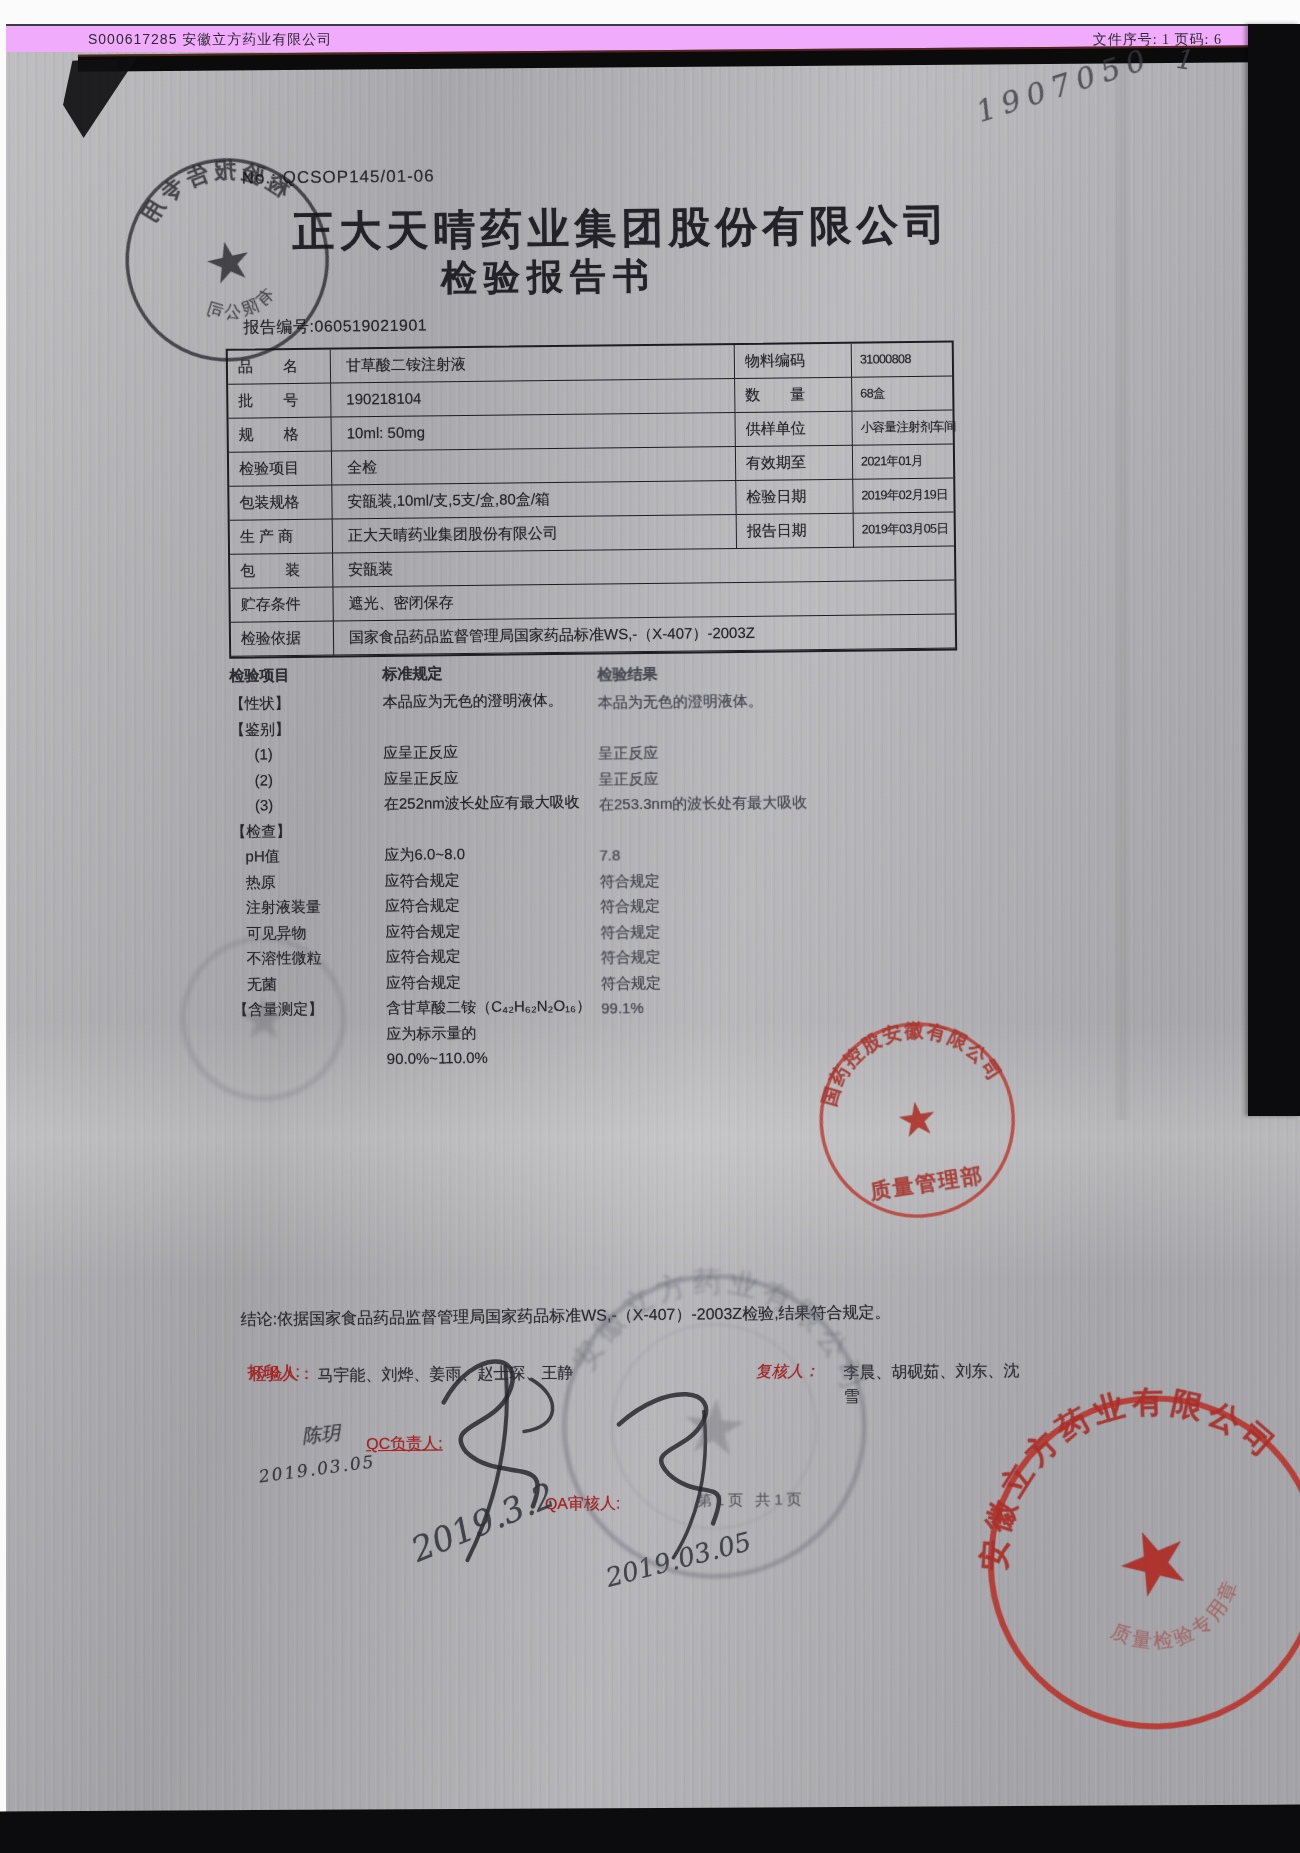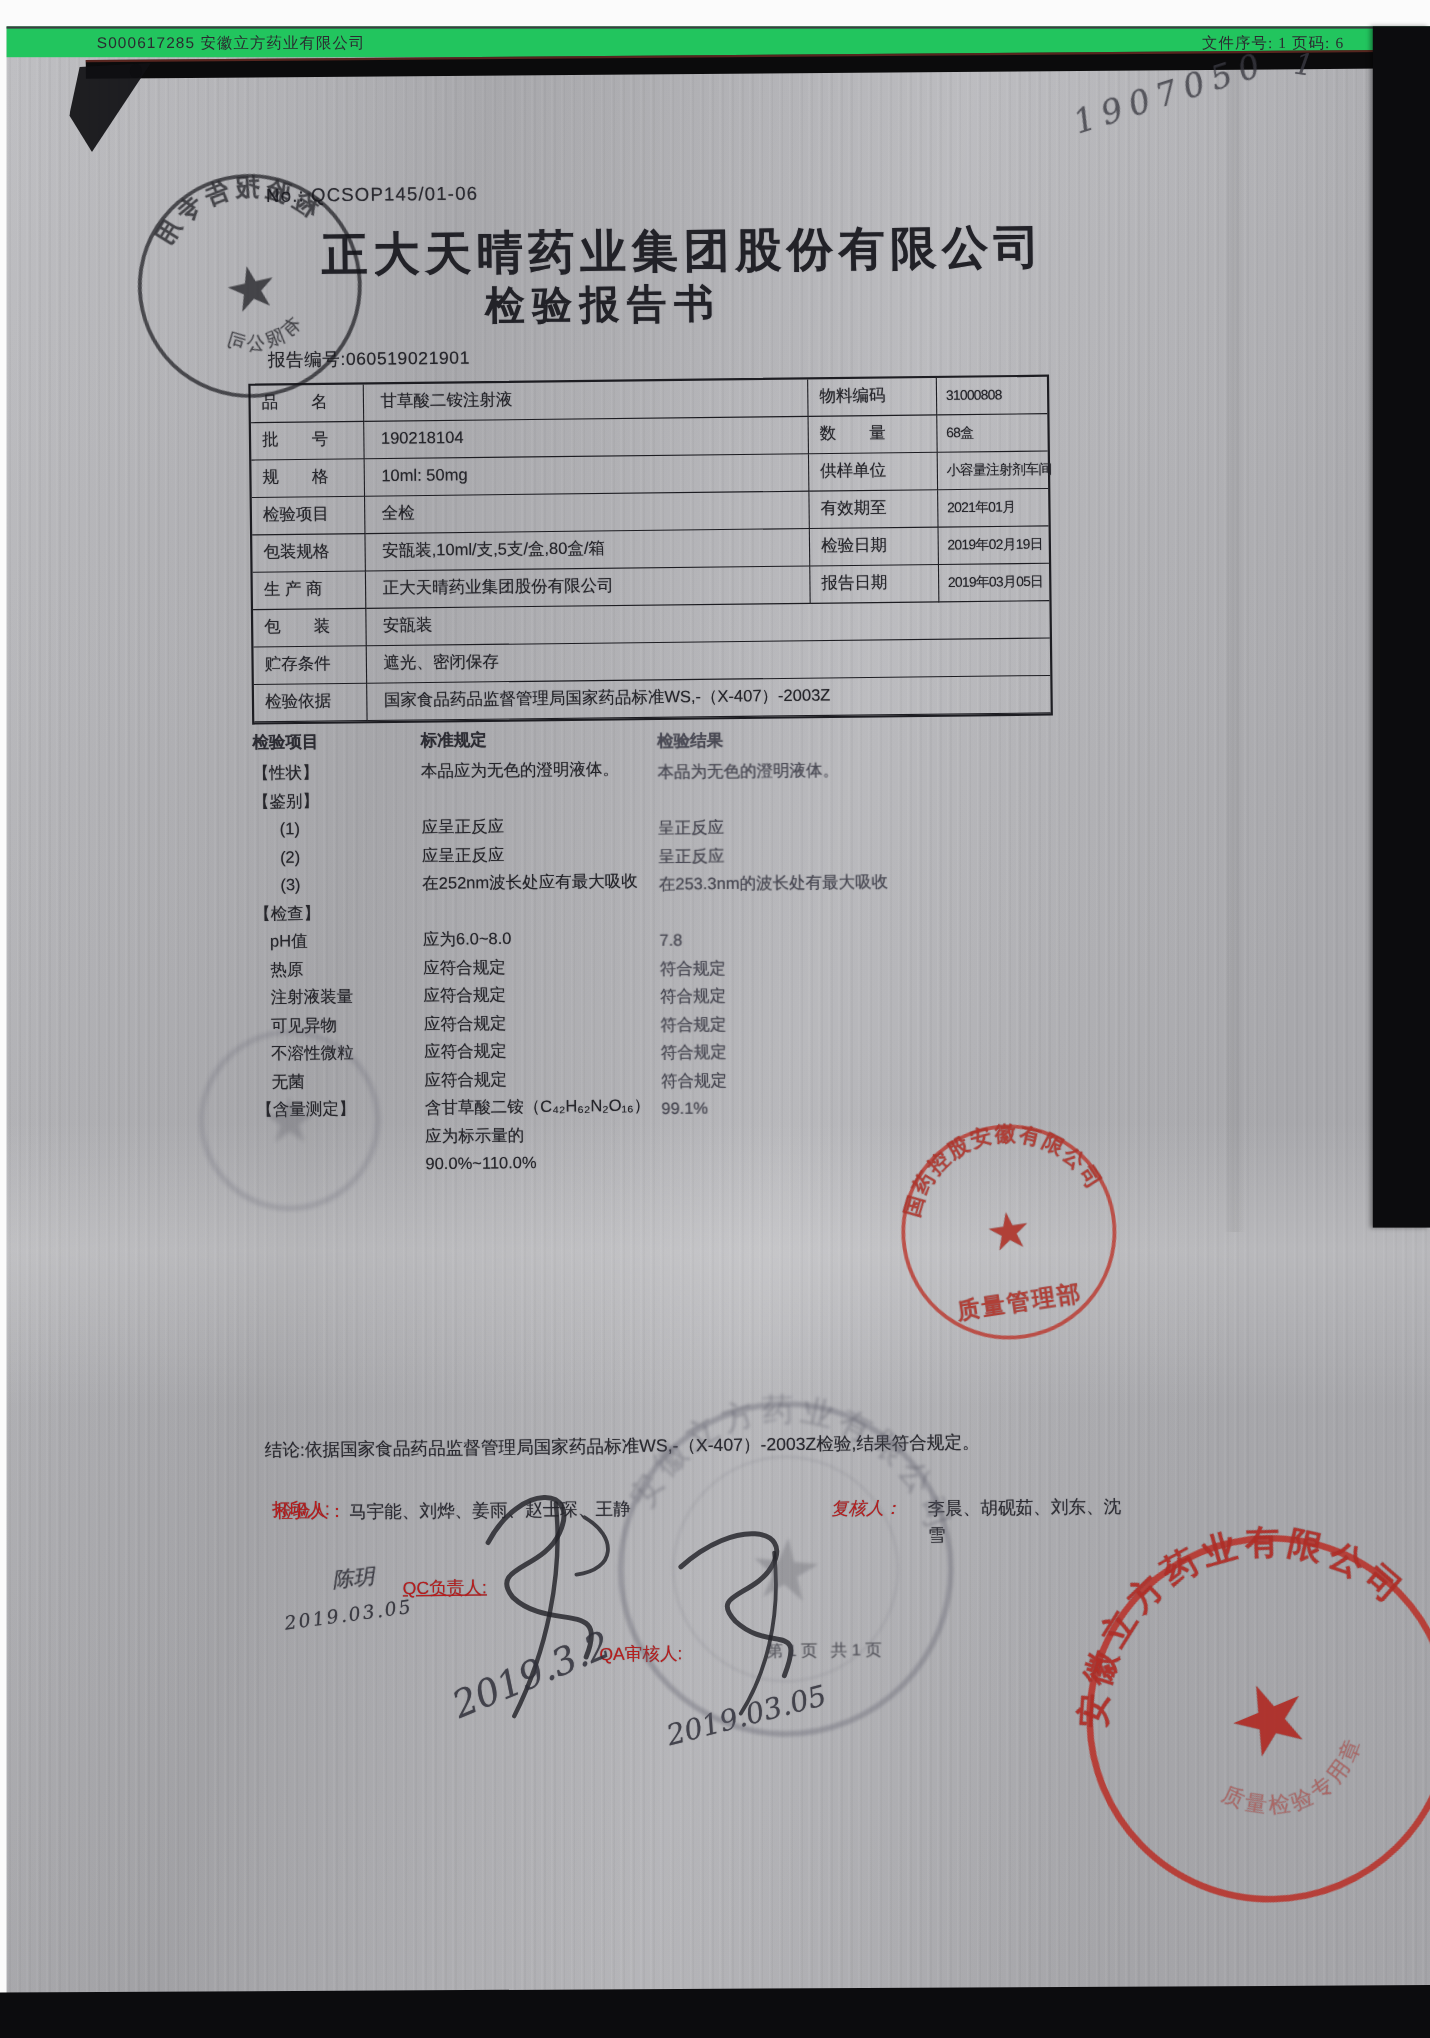--- a/index.html
+++ b/index.html
@@ -9,21 +9,21 @@
   .paper{position:absolute;left:6px;top:24px;width:1294px;height:1812px;
     background:
       repeating-linear-gradient(90deg, rgba(255,255,255,.05) 0 1px, rgba(0,0,0,.03) 3px 4px, rgba(0,0,0,0) 4px 9px),
       linear-gradient(100deg, rgba(255,255,255,.14), rgba(0,0,0,.07) 28%, rgba(255,255,255,.10) 55%, rgba(0,0,0,.05) 82%),
       linear-gradient(#b5b5b9,#adadb1);}
   .glare{position:absolute;left:6px;width:1294px;top:1020px;height:260px;
     background:linear-gradient(rgba(255,255,255,0), rgba(255,255,255,.20) 45%, rgba(255,255,255,0));}
   .streak{position:absolute;left:1112px;top:60px;width:20px;height:1060px;
     background:linear-gradient(90deg, rgba(0,0,0,0), rgba(0,0,0,.06), rgba(0,0,0,0));}
   
-  .hdr{position:absolute;left:6px;top:24px;width:1294px;height:26px;background:#22c55e;
+  .hdr{position:absolute;left:6px;top:24px;width:1294px;height:26px;background:#f0abfc;
        border-top:2px solid #3c3c40;font-size:14px;color:#2b2b30;}
   .hdr-left{position:absolute;left:82px;top:5px;letter-spacing:1px;}
   .hdr-right{position:absolute;right:78px;top:5px;letter-spacing:1px;font-family:Liberation Serif, serif;}
   .hdr-black{position:absolute;left:78px;top:50px;width:1180px;height:15px;background:#0b0b0c;
        border-top:2px solid rgba(150,60,48,.55);transform:rotate(-0.45deg);}
   .corner-wedge{position:absolute;left:64px;top:54px;width:80px;height:86px;background:#101013;
        clip-path:polygon(6% 12%, 86% 0%, 30% 100%, 0% 64%);transform:rotate(6deg);opacity:.92;}
   .corner-dot{position:absolute;left:118px;top:58px;width:11px;height:13px;border-radius:50%;background:#0d0d10;}
   .right-band{position:absolute;right:0;top:24px;width:52px;height:1092px;background:#0c0c0e;
        box-shadow:-3px 0 4px rgba(0,0,0,.35);}

